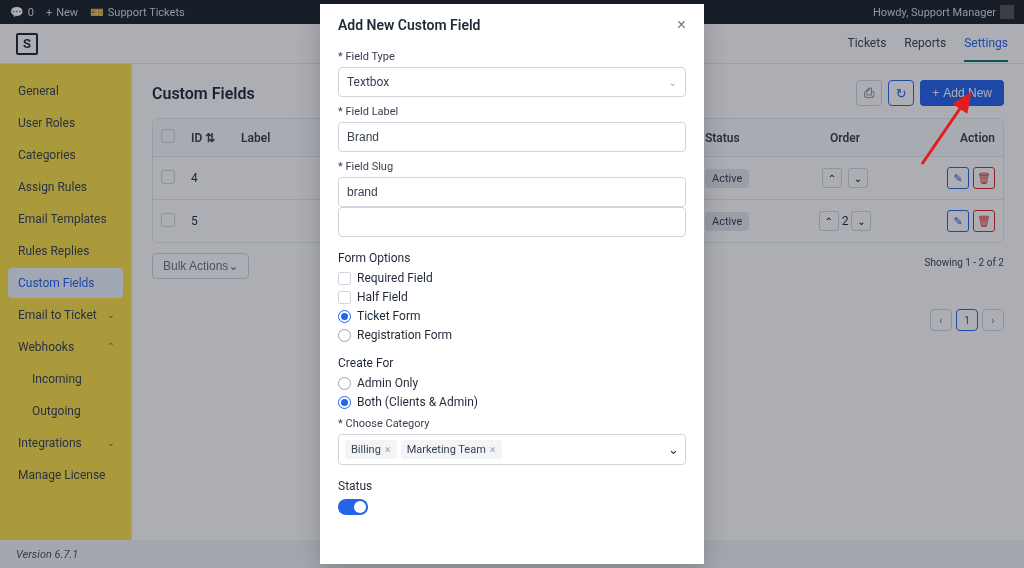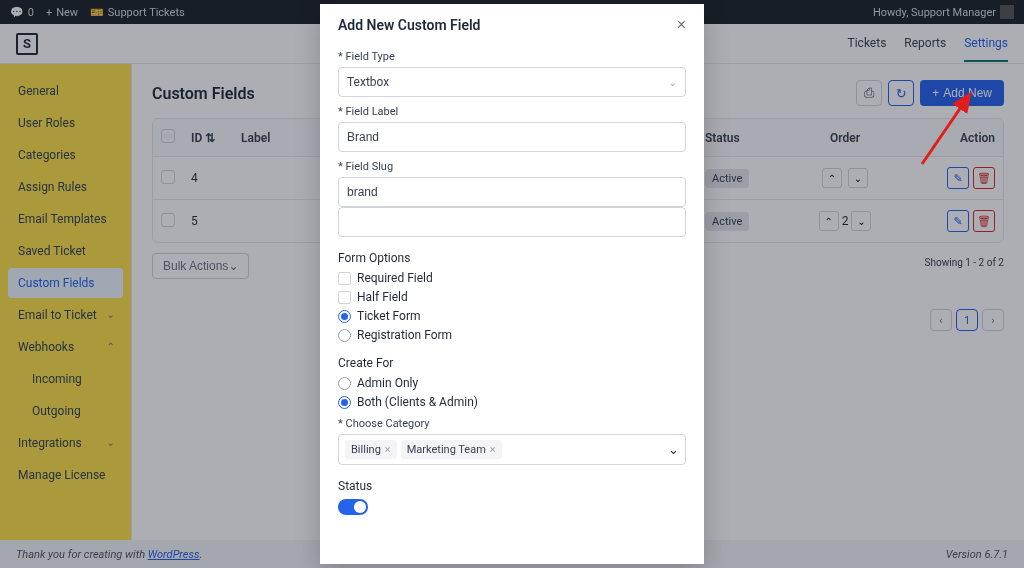--- a/index.html
+++ b/index.html
@@ -119,21 +119,21 @@
   </div>
 </div>
 
 <div class="wrap">
   <div class="sidebar">
     <div class="item">General</div>
     <div class="item">User Roles</div>
     <div class="item">Categories</div>
     <div class="item">Assign Rules</div>
     <div class="item">Email Templates</div>
-    <div class="item">Saved Ticket</div>
+    <div class="item">Rules Replies</div>
     <div class="item active">Custom Fields</div>
     <div class="item"><span>Email to Ticket</span><span class="chev">⌄</span></div>
     <div class="item"><span>Webhooks</span><span class="chev">⌃</span></div>
     <div class="item subitem">Incoming</div>
     <div class="item subitem">Outgoing</div>
     <div class="item"><span>Integrations</span><span class="chev">⌄</span></div>
     <div class="item">Manage License</div>
   </div>
 
   <div class="content">
@@ -213,21 +213,20 @@
     <div style="clear:both"></div>
     <div class="pager">
       <span class="pagebtn">‹</span>
       <span class="pagebtn cur">1</span>
       <span class="pagebtn">›</span>
     </div>
   </div>
 </div>
 
 <div class="footer">
-  <span><span>Thank you for creating with </span><a>WordPress</a><span>.</span></span>
   <span>Version 6.7.1</span>
 </div>
 
 <div class="overlay">
   <div class="modal">
     <div class="modal-head">
       <h3>Add New Custom Field</h3>
       <button class="close"><span>×</span></button>
     </div>
     <div class="modal-body">

